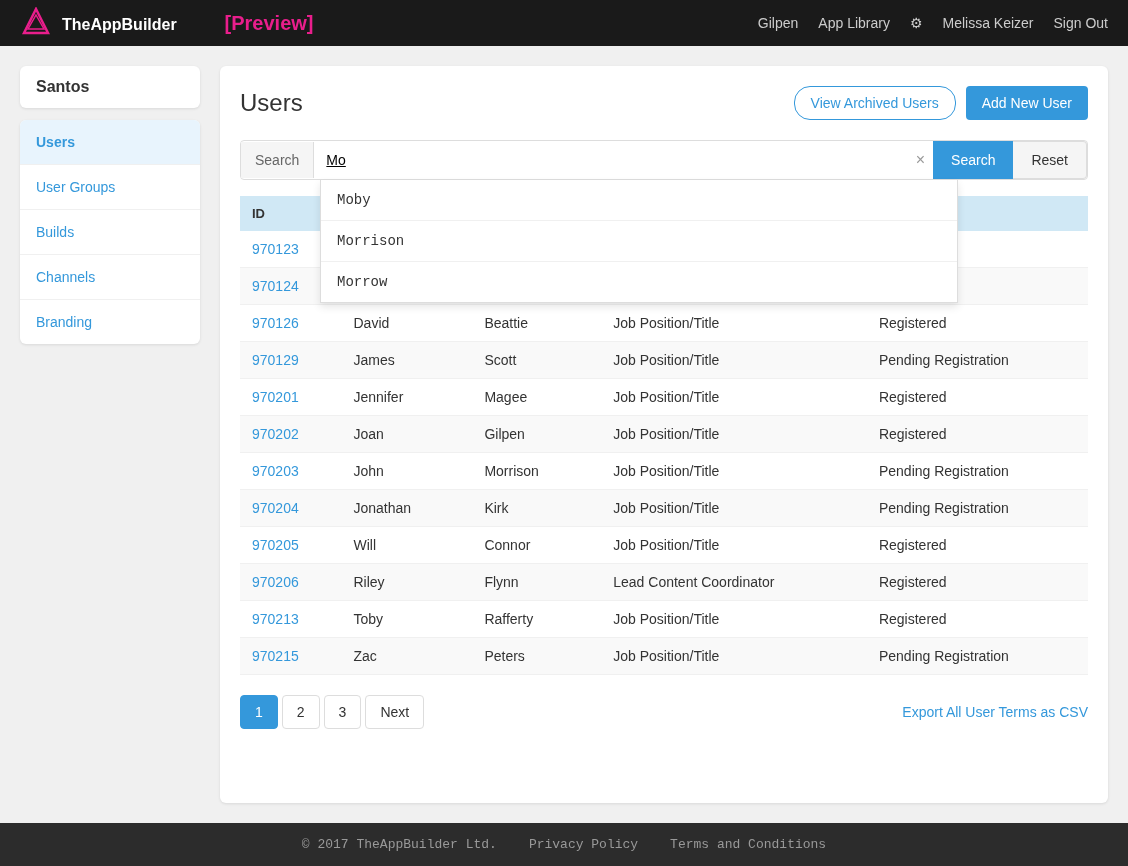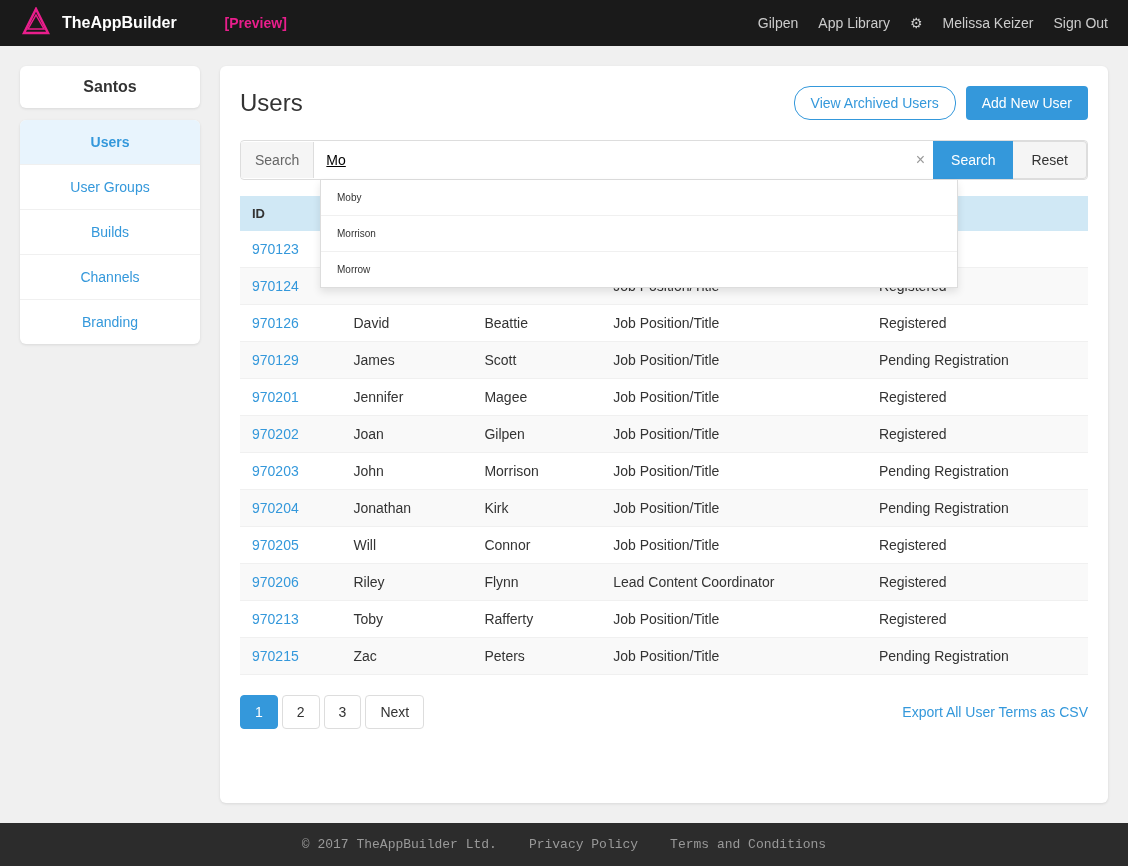--- a/index.html
+++ b/index.html
@@ -12,40 +12,39 @@
       height: 46px;
       display: flex;
       align-items: center;
       padding: 0 20px;
       justify-content: space-between;
     }
     .topnav-left { display: flex; align-items: center; gap: 10px; }
     .logo-icon {
       width: 32px; height: 32px;
     }
-    .logo-preview { color: #e91e8c; font-weight: bold; font-size: 14px; padding-left: 40px; }
+    .logo-preview { color: #e91e8c; font-weight: bold; font-size: 20px; padding-left: 40px; }
     .topnav-right { display: flex; align-items: center; gap: 20px; }
     .topnav-right a, .topnav-right span {
       color: #ccc; text-decoration: none; font-size: 14px; cursor: pointer;
     }
     .gear-icon { color: #ccc; font-size: 16px; cursor: pointer; }
 
     
     .main-content {
       display: flex;
       flex: 1;
       padding: 20px;
       gap: 20px;
     }
 
     
     .sidebar {
       width: 180px;
       flex-shrink: 0;
-      text-align: center;
     }
     .sidebar-brand {
       background: #fff;
       border-radius: 6px;
       padding: 12px 16px;
       font-size: 16px;
       font-weight: bold;
       color: #333;
       margin-bottom: 12px;
       box-shadow: 0 1px 3px rgba(0,0,0,0.1);
@@ -180,22 +179,23 @@
       background: #fff;
       border: 1px solid #ddd;
       border-top: none;
       z-index: 100;
       box-shadow: 0 4px 8px rgba(0,0,0,0.1);
     }
     .autocomplete-item {
       padding: 12px 16px;
       cursor: pointer;
       color: #333;
-      font-size: 10px;
+      font-size: 14px;
       border-bottom: 1px solid #f0f0f0;
+      font-family: Liberation Mono, monospace;
     }
     .autocomplete-item:last-child { border-bottom: none; }
 
     
     .users-table {
       width: 100%;
       border-collapse: collapse;
       font-size: 14px;
     }
     .users-table th {

